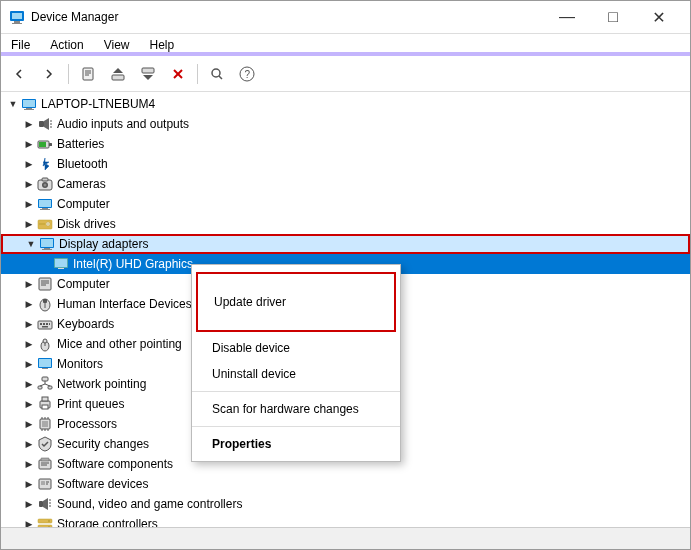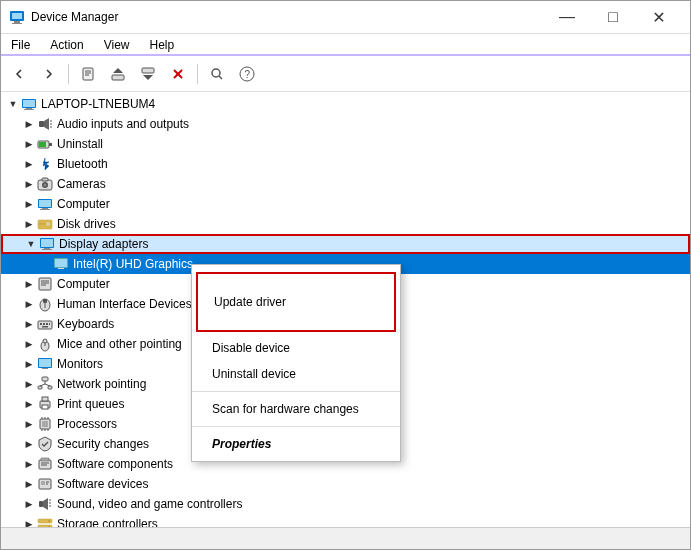--- a/index.html
+++ b/index.html
@@ -49,21 +49,21 @@
       font-size: 16px;
       cursor: pointer;
       display: flex;
       align-items: center;
       justify-content: center;
       color: #333;
     }
     .menu-bar {
       display: flex;
       background: #fff;
-      border-bottom: 2px solid #c4b5fd;
+      border-bottom: 4px solid #c4b5fd;
       height: 22px;
     }
     .menu-item {
       padding: 2px 10px;
       font-size: 12px;
       cursor: pointer;
       line-height: 18px;
     }
     .toolbar {
       display: flex;
@@ -154,21 +154,21 @@
       z-index: 100;
       min-width: 210px;
       padding: 4px 0;
     }
     .context-menu-item {
       padding: 6px 20px;
       font-size: 12px;
       cursor: pointer;
       white-space: nowrap;
     }
-    .context-menu-item.bold { font-weight: bold; font-style: italic; }
+    .context-menu-item.bold { font-weight: bold; }
     .context-menu-item.highlighted {
       border: 2px solid #cc0000;
       margin: 2px 4px;
       padding: 4px 16px;
       background: #fff;
     }
     .context-menu-sep {
       height: 1px;
       background: #ddd;
       margin: 4px 0;
@@ -302,21 +302,21 @@
 
       <div class="tree-item depth-1">
         <span class="tree-toggle">▶</span>
         <span class="tree-icon">
           <svg width="16" height="16" viewBox="0 0 16 16">
               <rect x="1" y="5" width="11" height="7" rx="1" fill="#ddd" stroke="#555" stroke-width="1"></rect>
               <rect x="12" y="7" width="3" height="3" rx="0.5" fill="#555"></rect>
               <rect x="2" y="6" width="7" height="5" fill="#3a3"></rect>
             </svg>
         </span>
-        <span class="tree-label">Uninstall</span>
+        <span class="tree-label">Batteries</span>
       </div>
 
       <div class="tree-item depth-1">
         <span class="tree-toggle">▶</span>
         <span class="tree-icon">
           <svg width="16" height="16" viewBox="0 0 16 16">
               <path d="M8,2 L8,14 L12,10 L6,6 L12,6 L6,10 Z" fill="#0050a0" stroke="#0050a0" stroke-width="0.5"></path>
             </svg>
         </span>
         <span class="tree-label">Bluetooth</span>

